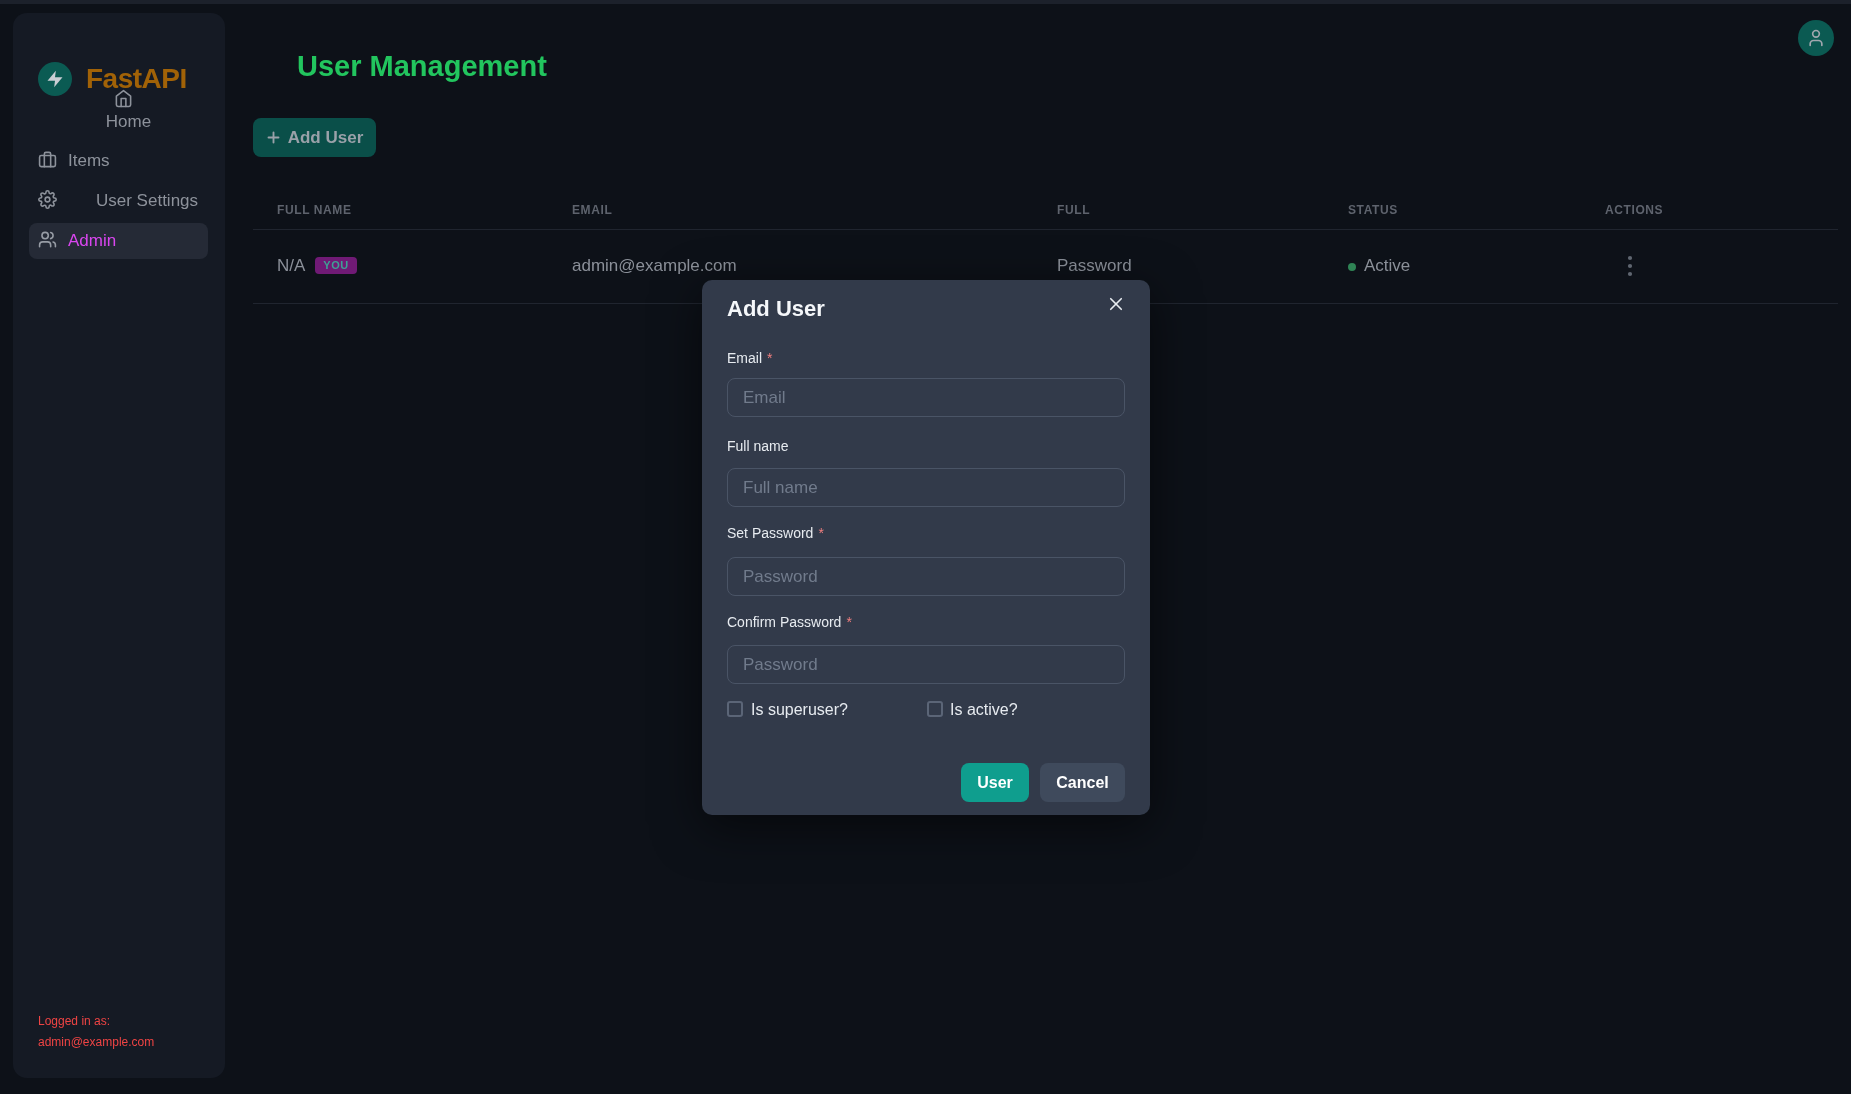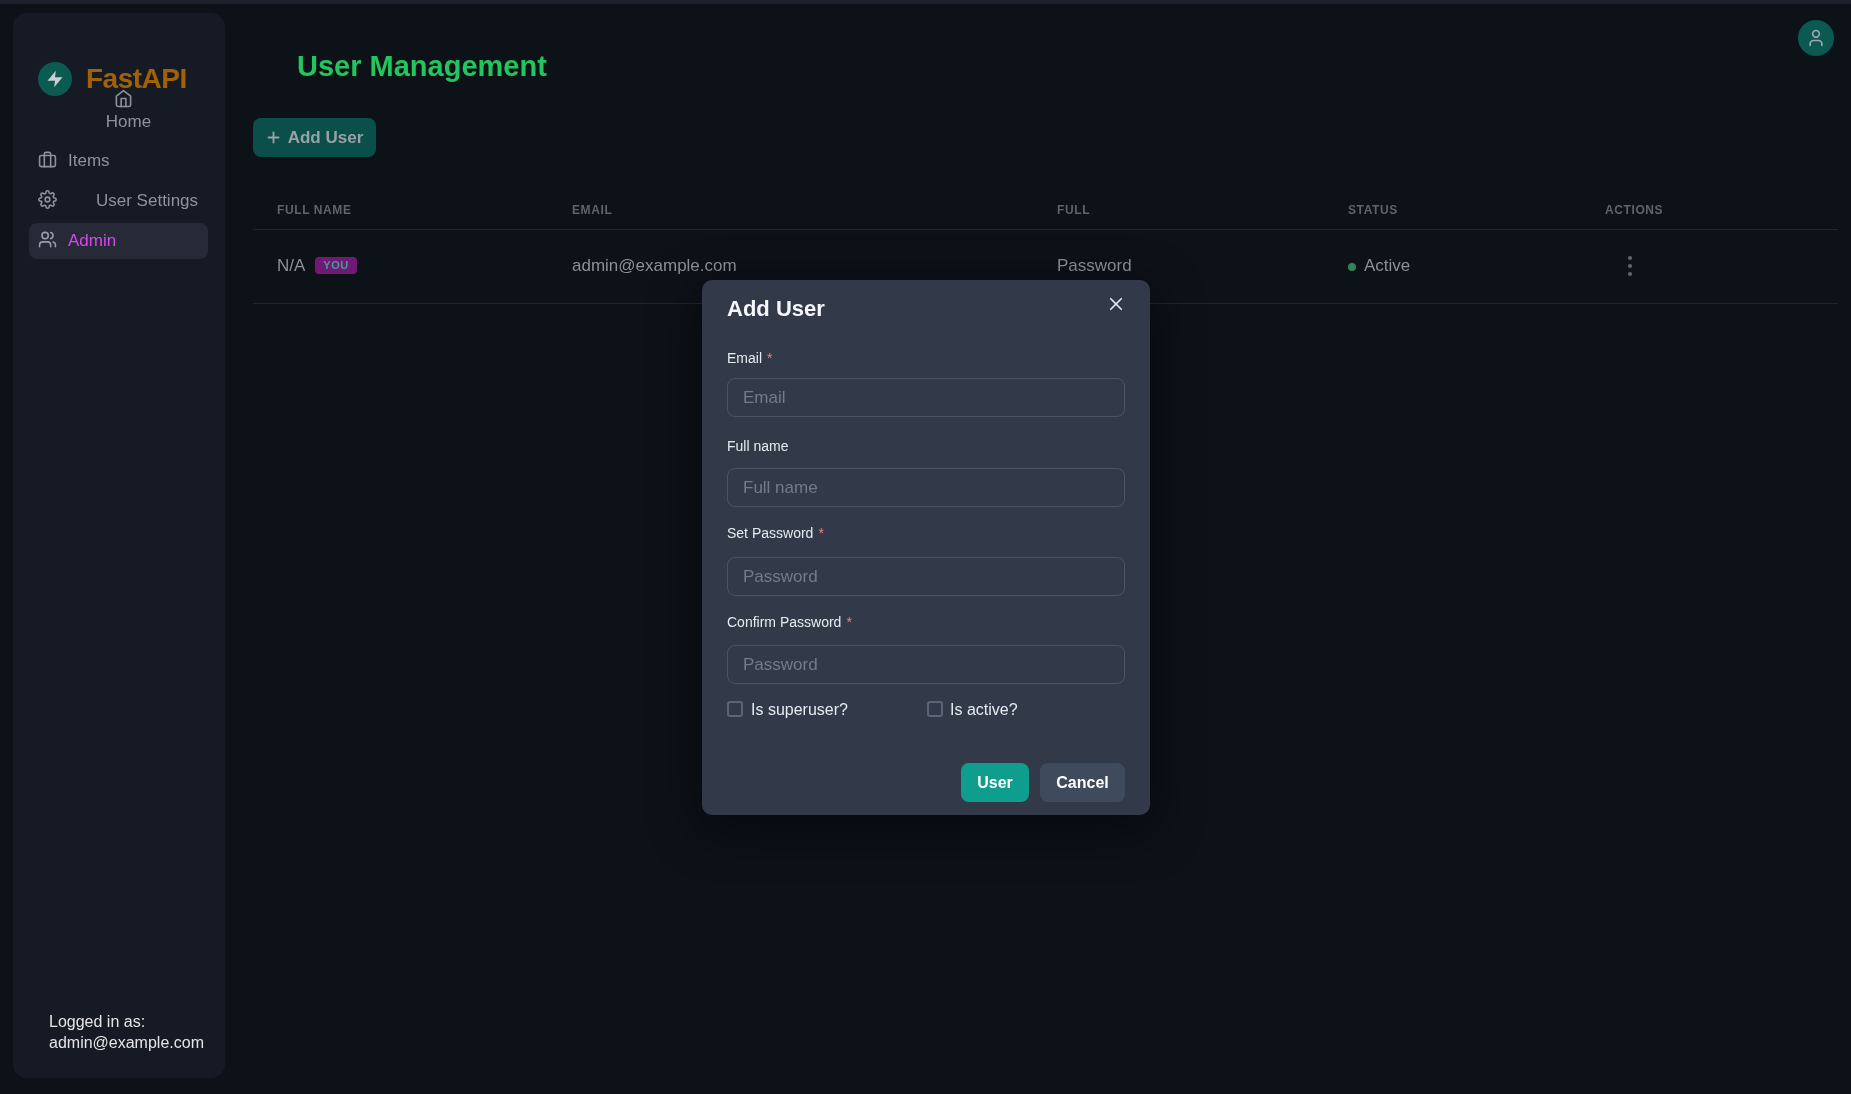--- a/index.html
+++ b/index.html
@@ -14,21 +14,21 @@
   
   .sidebar { left:13px; top:13px; width:212px; height:1065px; background:#151a24; border-radius:14px; }
   .logo-row { position:absolute; left:25px; top:44px; height:44px; display:flex; align-items:center; }
   .logo-circle { width:34px; height:34px; border-radius:50%; background:#0b5b53; display:flex; align-items:center; justify-content:center; }
   .logo-text { margin-left:14px; font-size:28px; font-weight:600; color:#a16207; letter-spacing:-0.5px; }
   .nav-item { position:absolute; left:16px; width:179px; height:36px; border-radius:8px;
     display:flex; align-items:center; padding-left:9px; cursor:pointer; color:#8d929b; }
   .nav-item.active { background:#252a36; color:#d946ef; }
   .nav-item svg { flex:0 0 auto; }
   .nav-label { margin-left:11px; font-size:17px; }
-  .sidebar-footer { position:absolute; left:36px; top:998px; font-size:16px; color:#e5e5e5; line-height:21px; }
+  .sidebar-footer { position:absolute; left:25px; top:998px; font-size:12px; color:#ef4444; line-height:21px; }
 
   
   .page-title { left:253px; top:50px; font-size:29px; font-weight:700; color:#22c55e;margin-left:44px; }
   .add-user-btn { left:253px; top:118px; width:123px; height:39px; background:#0a4f49; border:none;
     border-radius:8px; color:#9aa1a9; font-size:17px; font-weight:700; cursor:pointer;
     display:flex; align-items:center; justify-content:center; gap:7px;
     font-family:"Liberation Sans","DejaVu Sans",sans-serif; }
   .avatar-btn { left:1798px; top:20px; width:36px; height:36px; border-radius:50%; background:#0b5a52;
     border:none; cursor:pointer; display:flex; align-items:center; justify-content:center; }
 

